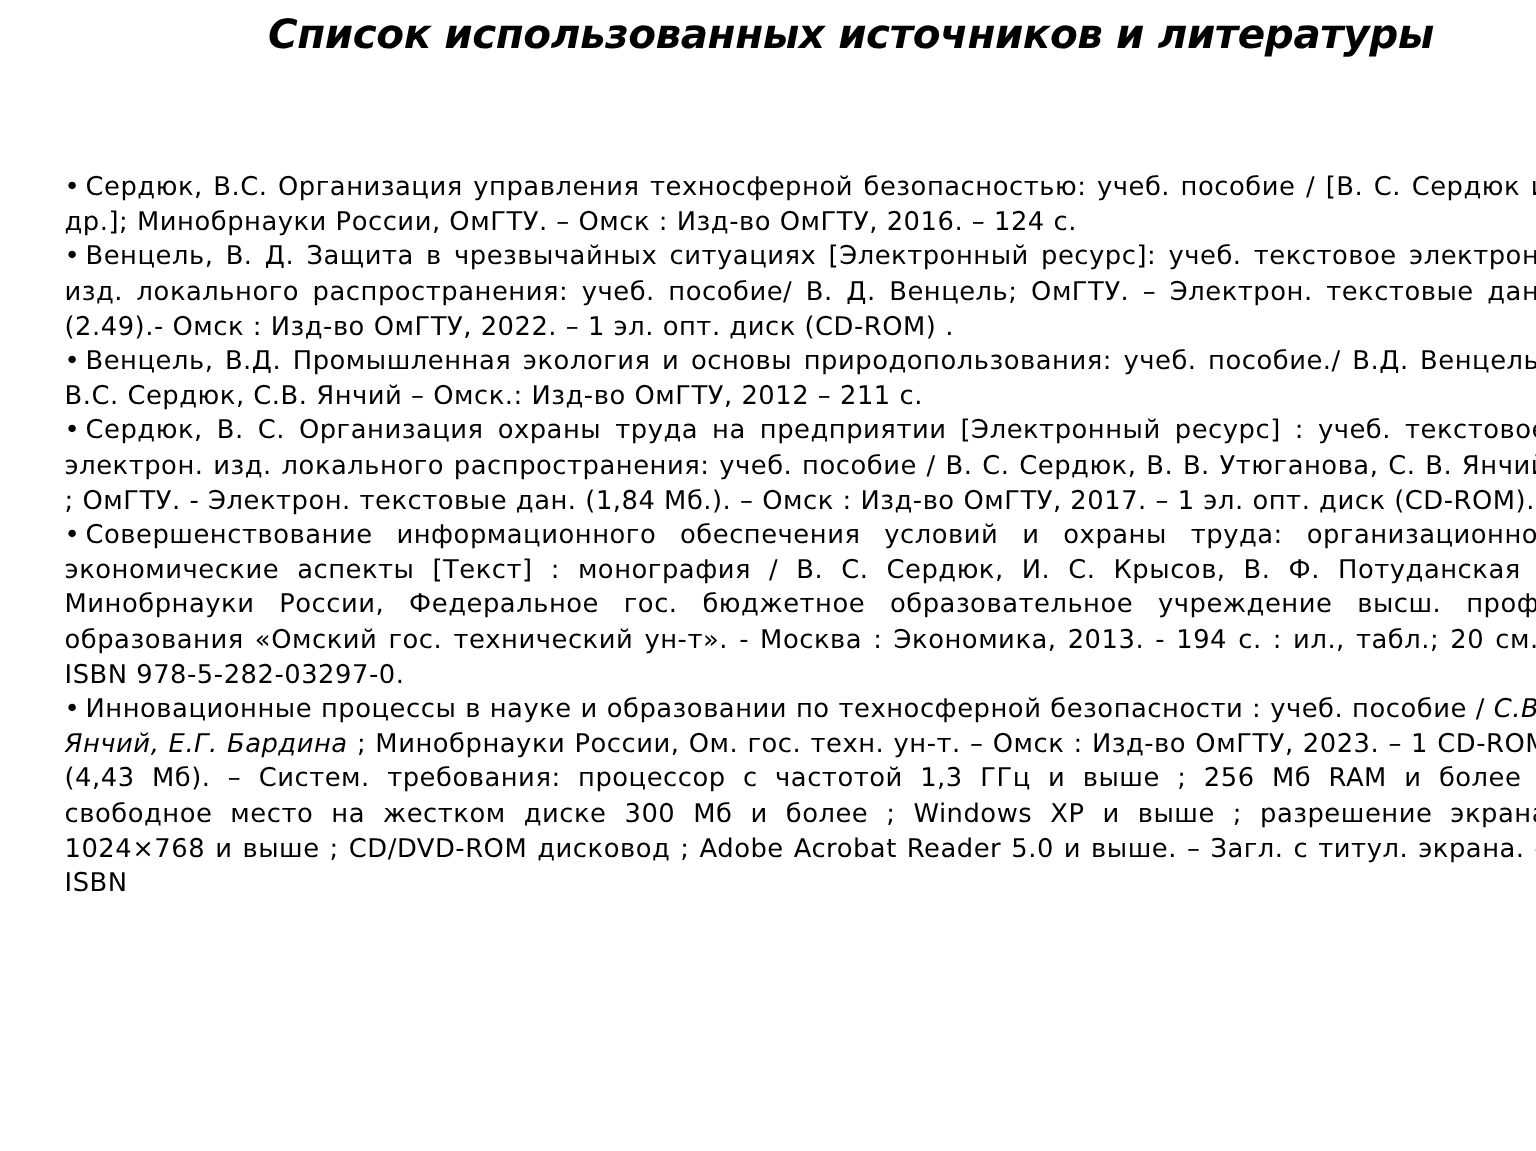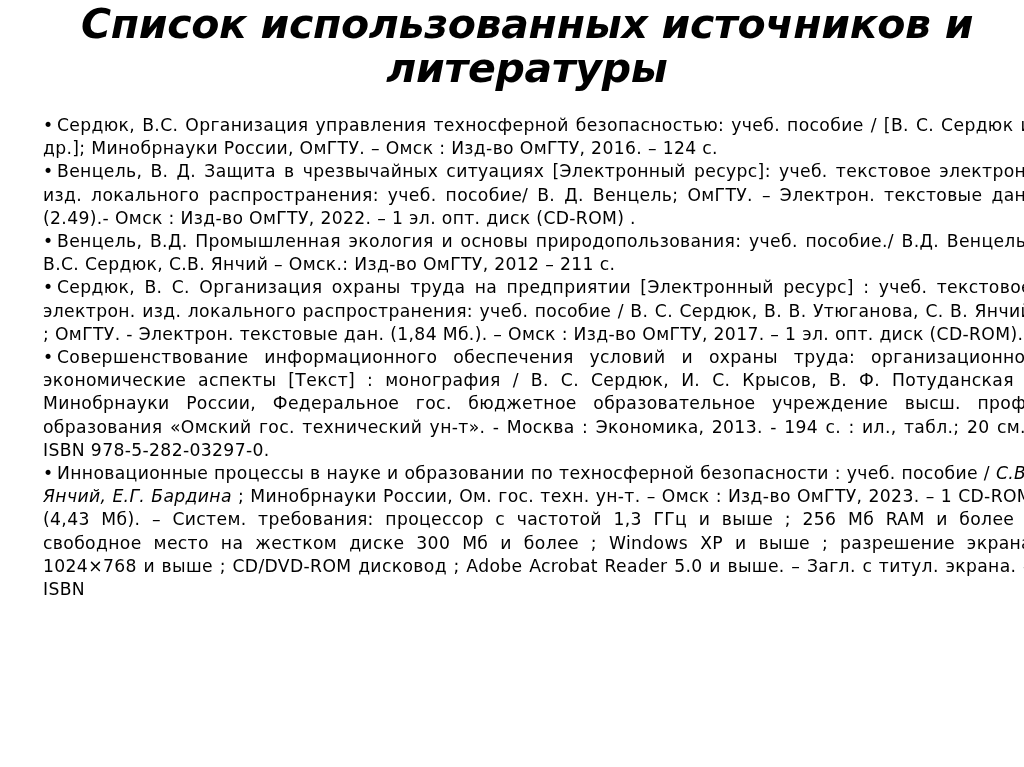--- a/index.html
+++ b/index.html
@@ -17,27 +17,27 @@
     .slide {
       position: absolute;
       left: 0; top: 0;
       width: 1024px;
       height: 767px;
       background: #ffffff;
     }
     .title {
       position: absolute;
       top: 2px;
-      left: 75px;
+      left: 52px;
       width: 904px;
-      text-align: center;
+      text-align: right;
       font-family: "DejaVu Sans", sans-serif;
       font-weight: bold;
       font-style: italic;
-      font-size: 41px;
+      font-size: 27px;
       line-height: 44px;
       letter-spacing: -0.3px;
       margin: 0;
     }
     .refs {
       position: absolute;
       top: 98px;
       left: 27px;
       width: 989px;
       margin: 16px;

